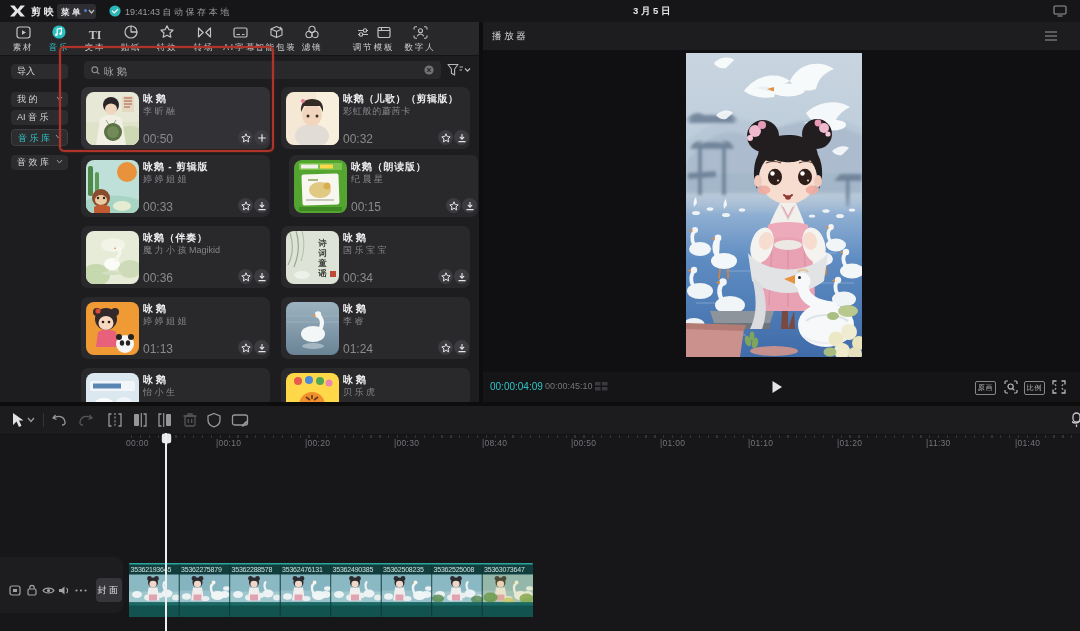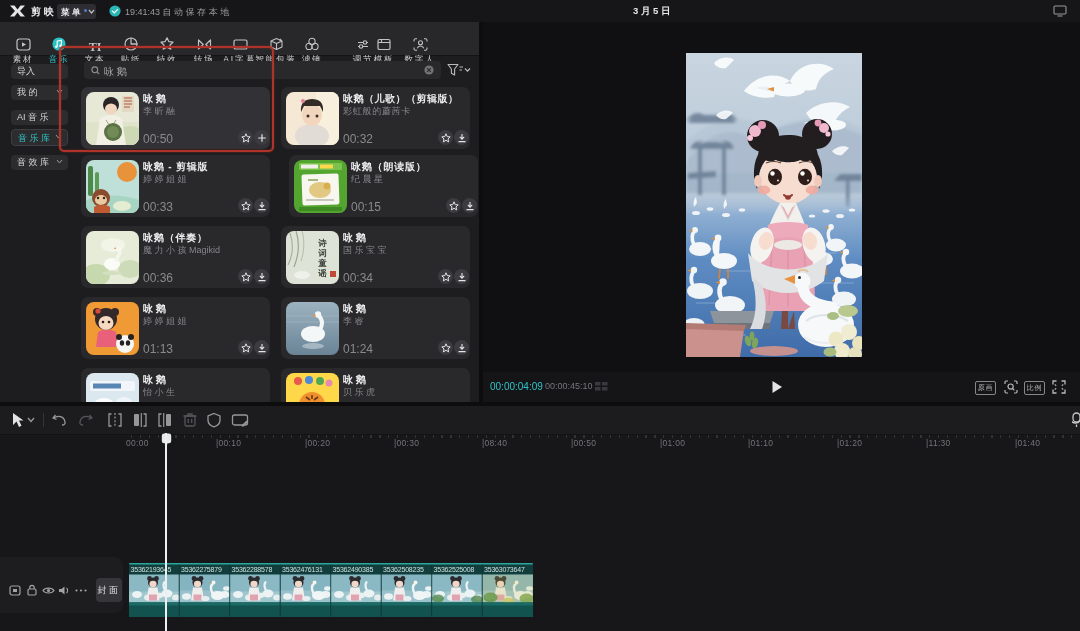--- a/index.html
+++ b/index.html
@@ -5,21 +5,21 @@
 body{width:1080px;height:631px;position:relative;overflow:hidden;background:#0d0d0e;
   font-family:"Liberation Sans",sans-serif;-webkit-font-smoothing:antialiased}
 .abs{position:absolute}
 .zh{letter-spacing:.28em}
 
 #topbar{left:0;top:0;width:1080px;height:22px;background:#161618}
 
 #media{left:0;top:22px;width:479px;height:380px;background:#1d1d1f;overflow:hidden}
 #tabstrip{left:0;top:0;width:479px;height:33px;background:#28282b;border-bottom:1px solid #141416}
 .tab{position:absolute;top:3px;width:44px;text-align:center;color:#cfcfd1}
-.tab .ic{display:block;height:14px;margin:12px auto 0}
+.tab .ic{display:block;height:14px;margin:0 auto 0}
 .tab .lb{display:block;font-size:8.5px;letter-spacing:.22em;margin-top:3px;white-space:nowrap}
 .tab.act{color:#2fc5c7}
 .sbtn{position:absolute;left:11px;width:57px;background:#2c2c2f;border-radius:4px;
   color:#d6d6d8;font-size:9px;line-height:15px;padding-left:6px;box-sizing:border-box}
 .sbtn .cv{position:absolute;right:5px;top:4px}
 
 .card{position:absolute;width:189px;height:62px;background:#29292c;border-radius:7px}
 .card .th{position:absolute;left:4.5px;top:4.5px;width:53px;height:53px;border-radius:8px;overflow:hidden}
 .card .tt{position:absolute;left:62px;top:5px;font-size:10px;font-weight:bold;color:#ececee;white-space:nowrap}
 .card .st{position:absolute;left:62px;top:18px;font-size:9px;color:#86868a;white-space:nowrap}
@@ -147,21 +147,21 @@
   <div class="tab" style="left:398px">
         <span class="ic"><svg width="15" height="13" viewBox="0 0 15 13">
             <path d="M1 3.5 L1 2 A1.5 1.5 0 0 1 2.5 .8 L4 .8 M11 .8 L12.5 .8 A1.5 1.5 0 0 1 14 2 L14 3.5 M1 9.5 L1 11 A1.5 1.5 0 0 0 2.5 12.2 L4 12.2 M11 12.2 L12.5 12.2 A1.5 1.5 0 0 0 14 11 L14 9.5" fill="none" stroke="#c2c2c5" stroke-width="1.1"></path>
             <circle cx="7.5" cy="4.8" r="2" fill="none" stroke="#c2c2c5" stroke-width="1.1"></circle>
             <path d="M4.3 10.2 A3.4 3.4 0 0 1 10.7 10.2" fill="none" stroke="#c2c2c5" stroke-width="1.1"></path>
           </svg></span>
         <span class="lb zh">数字人</span>
       </div>
 </div>
 <div class="sbtn" style="top:42px;height:15px">导入</div>
-<div class="sbtn zh" style="top:63px;height:15px">我的<svg class="cv" width="7" height="5" viewBox="0 0 7 5">
+<div class="sbtn zh" style="top:70px;height:15px">我的<svg class="cv" width="7" height="5" viewBox="0 0 7 5">
         <path d="M1 1 L3.5 4 L6 1" stroke="#9a9a9c" stroke-width="1" fill="none"></path>
       </svg></div>
 <div class="sbtn" style="top:88px;height:15px">AI <span class="zh">音乐</span></div>
 <div class="sbtn" style="top:107px;height:17px;line-height:17px;color:#2fc5c7;border:1px solid #3d3d42"><span class="zh">音乐库</span><svg class="cv" width="7" height="5" viewBox="0 0 7 5">
         <path d="M1 1 L3.5 4 L6 1" stroke="#9a9a9c" stroke-width="1" fill="none"></path>
       </svg></div>
 <div class="sbtn zh" style="top:133px;height:15px">音效库<svg class="cv" width="7" height="5" viewBox="0 0 7 5">
         <path d="M1 1 L3.5 4 L6 1" stroke="#9a9a9c" stroke-width="1" fill="none"></path>
       </svg></div>
 <div class="abs" style="left:84px;top:39px;width:357px;height:18px;background:#29292c;border-radius:4px">
@@ -426,20 +426,26 @@
           <ellipse cx="26" cy="37" rx="7" ry="5.5" fill="#fcf6ea"></ellipse>
           <path d="M20 24 L24 27 M32 24 L28 27 M26 22 L26 26" stroke="#6a3a1a" stroke-width="1.6"></path>
           <circle cx="21" cy="31" r="1.6" fill="#33211a"></circle>
           <circle cx="31" cy="31" r="1.6" fill="#33211a"></circle>
         </svg></div>
   <span class="tt zh">咏鹅</span>
       <span class="st zh">贝乐虎</span>
 </div>
 </div>
 <div class="abs" id="player">
+<div id="phead">
+      <span class="abs zh" style="left:9px;top:8px;font-size:9.5px;color:#d8d8da">播放器</span>
+  <svg class="abs" style="left:562px;top:9px" width="12" height="10" viewBox="0 0 12 10">
+        <path d="M0 1 L12 1 M0 5 L12 5 M0 9 L12 9" stroke="#9a9a9c" stroke-width="1.2"></path>
+      </svg>
+</div>
 <div class="abs" id="preview" style="left:203px;top:31px;width:176px;height:304px;overflow:hidden">
 <svg width="176" height="304" viewBox="0 0 176 304">
 <defs>
 <linearGradient id="sky" x1="0" y1="0" x2="0" y2="1">
   <stop offset="0" stop-color="#c9d5e0"></stop>
             <stop offset=".55" stop-color="#b4c6d7"></stop>
             <stop offset="1" stop-color="#a3bcd4"></stop>
 </linearGradient>
 <linearGradient id="wtr" x1="0" y1="0" x2="0" y2="1">
   <stop offset="0" stop-color="#a8bfd8" stop-opacity="0"></stop>

